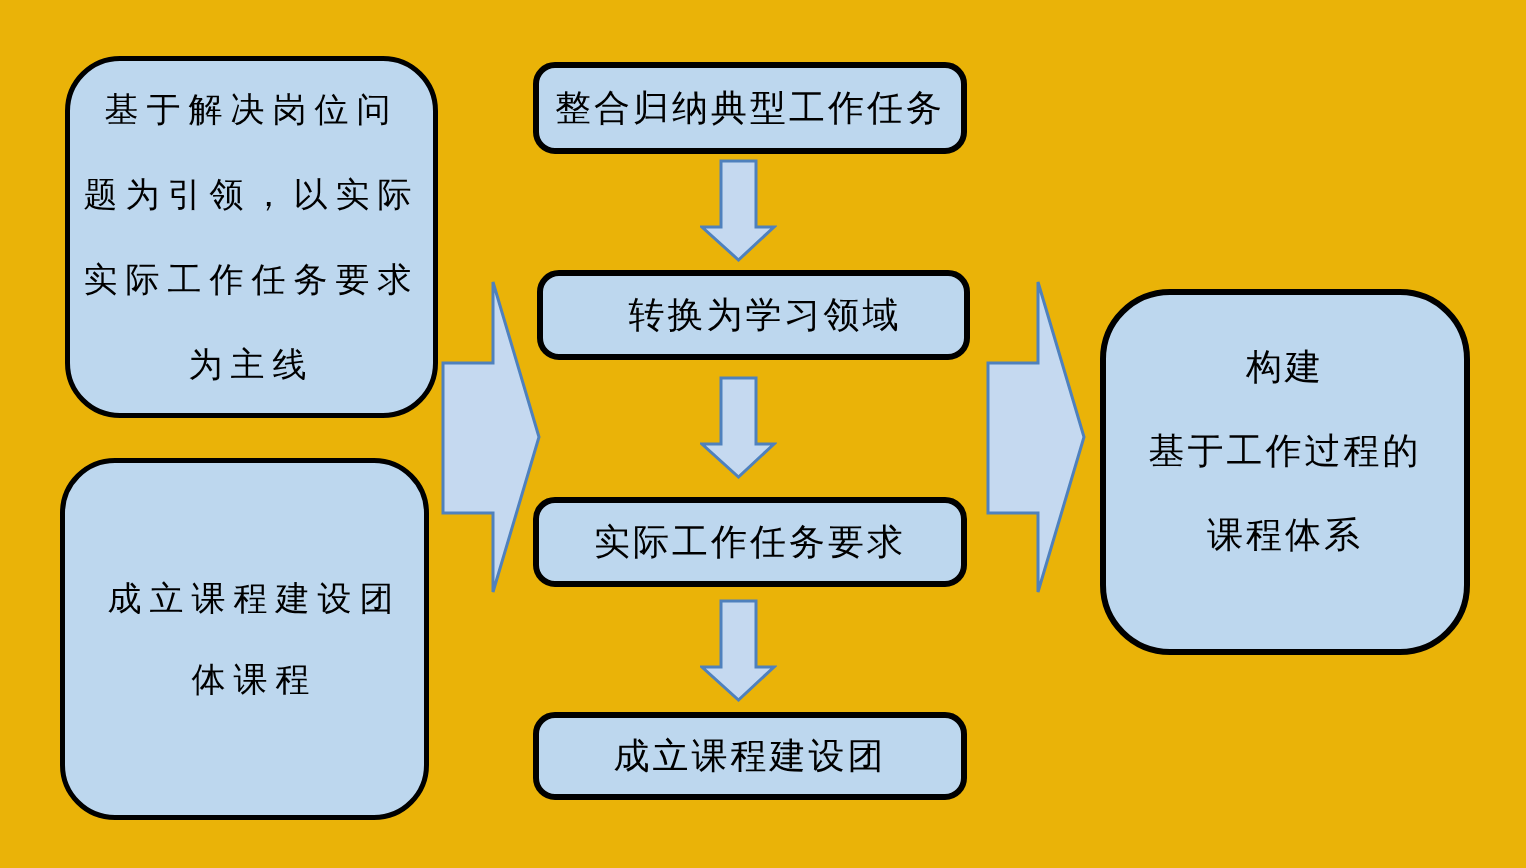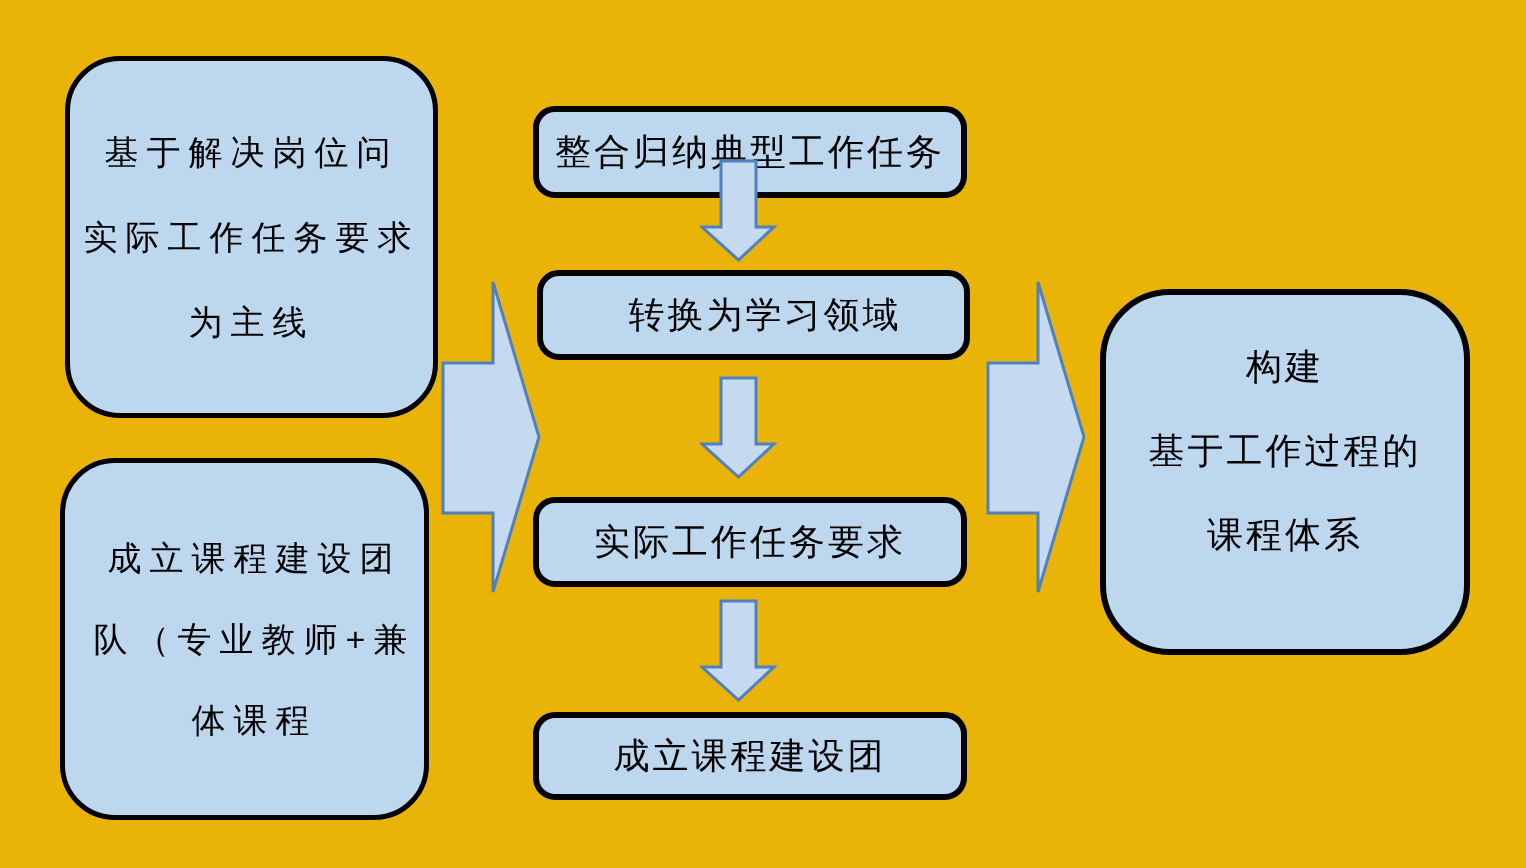--- a/index.html
+++ b/index.html
@@ -32,21 +32,21 @@
     left: 60px; top: 458px; width: 369px; height: 362px;
     border-radius: 55px;
     font-size: 34px; line-height: 81px; letter-spacing: 8px; padding-left: 20px;
   }
   .pbox {
     border-width: 6px;
     border-radius: 22px;
     font-size: 36px;
     letter-spacing: 3px;
   }
-  .pbox1 { left: 533px; top: 62px;  width: 434px; height: 92px; margin-top: 44px; }
+  .pbox1 { left: 533px; top: 62px;  width: 434px; height: 92px; }
   .pbox2 { left: 537px; top: 270px; width: 433px; height: 90px; padding-left: 23px; }
   .pbox3 { left: 533px; top: 497px; width: 434px; height: 90px; }
   .pbox4 { left: 533px; top: 712px; width: 434px; height: 88px; }
   .boxR {
     left: 1100px; top: 289px; width: 370px; height: 366px;
     border: 6px solid #000000;
     border-radius: 70px;
     font-size: 36px; line-height: 84px; letter-spacing: 3px;
     justify-content: flex-start;
     padding-top: 30px;
@@ -59,27 +59,27 @@
   .big-right { left: 986px; top: 280px; }
   .line { white-space: nowrap; }
 </style>
 </head>
 <body>
 
 <div class="canvas">
 
   <div class="rbox boxA">
     <div class="line">基于解决岗位问</div>
+    <div class="line">题为引领，以实际</div>
     <div class="line">实际工作任务要求</div>
     <div class="line">为主线</div>
   </div>
 
   <div class="rbox boxB">
     <div class="line">成立课程建设团</div>
-    <div class="line">队（专业教师+兼</div>
     <div class="line">体课程</div>
   </div>
 
   <svg class="arrow big-left" width="100" height="314" viewBox="0 0 100 314" aria-hidden="true">
     <polygon points="2,83 52,83 52,2 98,157 52,312 52,233 2,233" fill="#c5d9f0" stroke="#4f81bd" stroke-width="3" stroke-linejoin="miter"></polygon>
   </svg>
 
   <div class="rbox pbox pbox1">
     <div class="line">整合归纳典型工作任务</div>
   </div>

